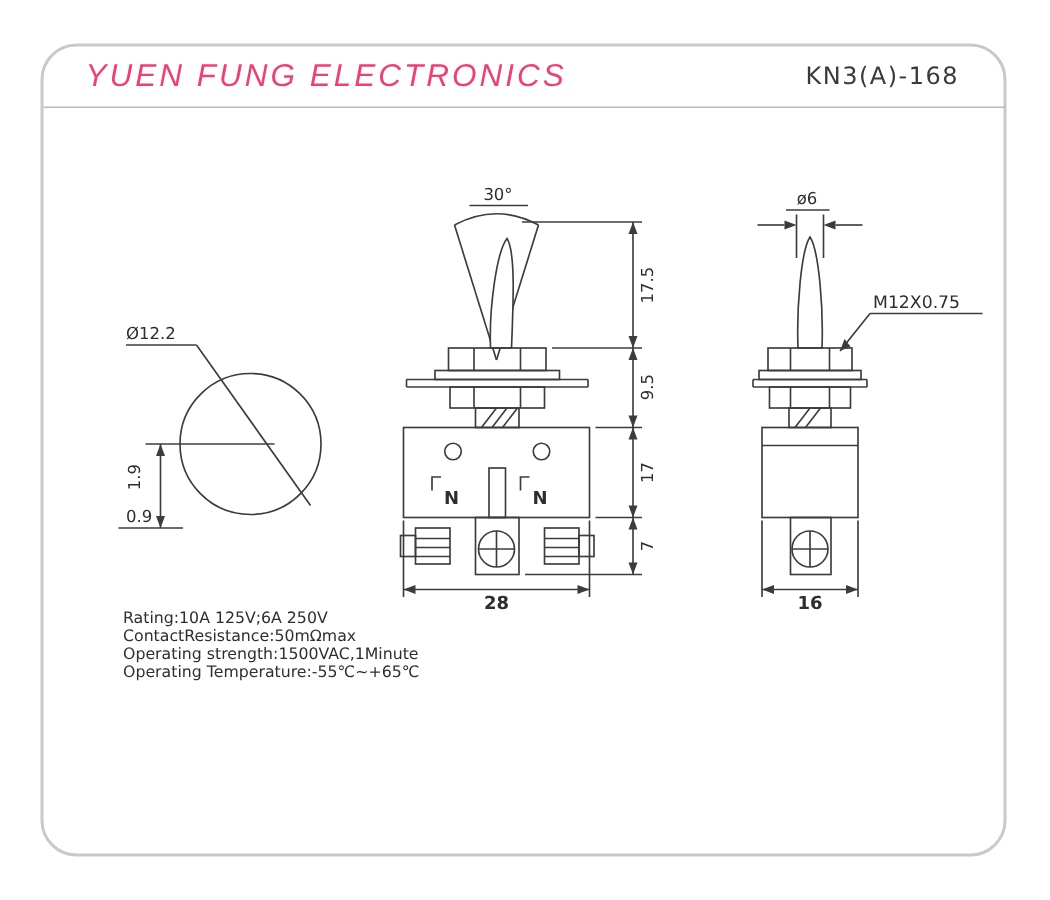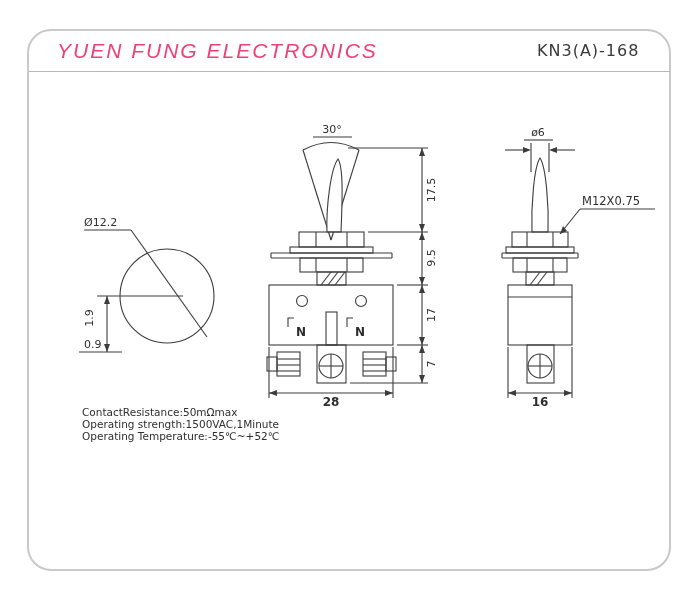--- a/index.html
+++ b/index.html
@@ -190,18 +190,19 @@
         <text x="360" y="336" text-anchor="middle" font-size="12" font-weight="bold">N</text>
 
         <text x="538" y="136" text-anchor="middle">ø6</text>
         <text x="582" y="205" font-size="11.5">M12X0.75</text>
         <text x="540" y="406" text-anchor="middle" font-size="12" font-weight="bold">16</text>
       </g>
     </g>
   </svg>
 
   <div class="specs">
+    <div>Rating:10A 125V;6A 250V</div>
     <div>ContactResistance:50mΩmax</div>
     <div>Operating strength:1500VAC,1Minute</div>
-    <div>Operating Temperature:-55℃~+52℃</div>
+    <div>Operating Temperature:-55℃~+65℃</div>
   </div>
 
 </div>
 
 </body></html>

